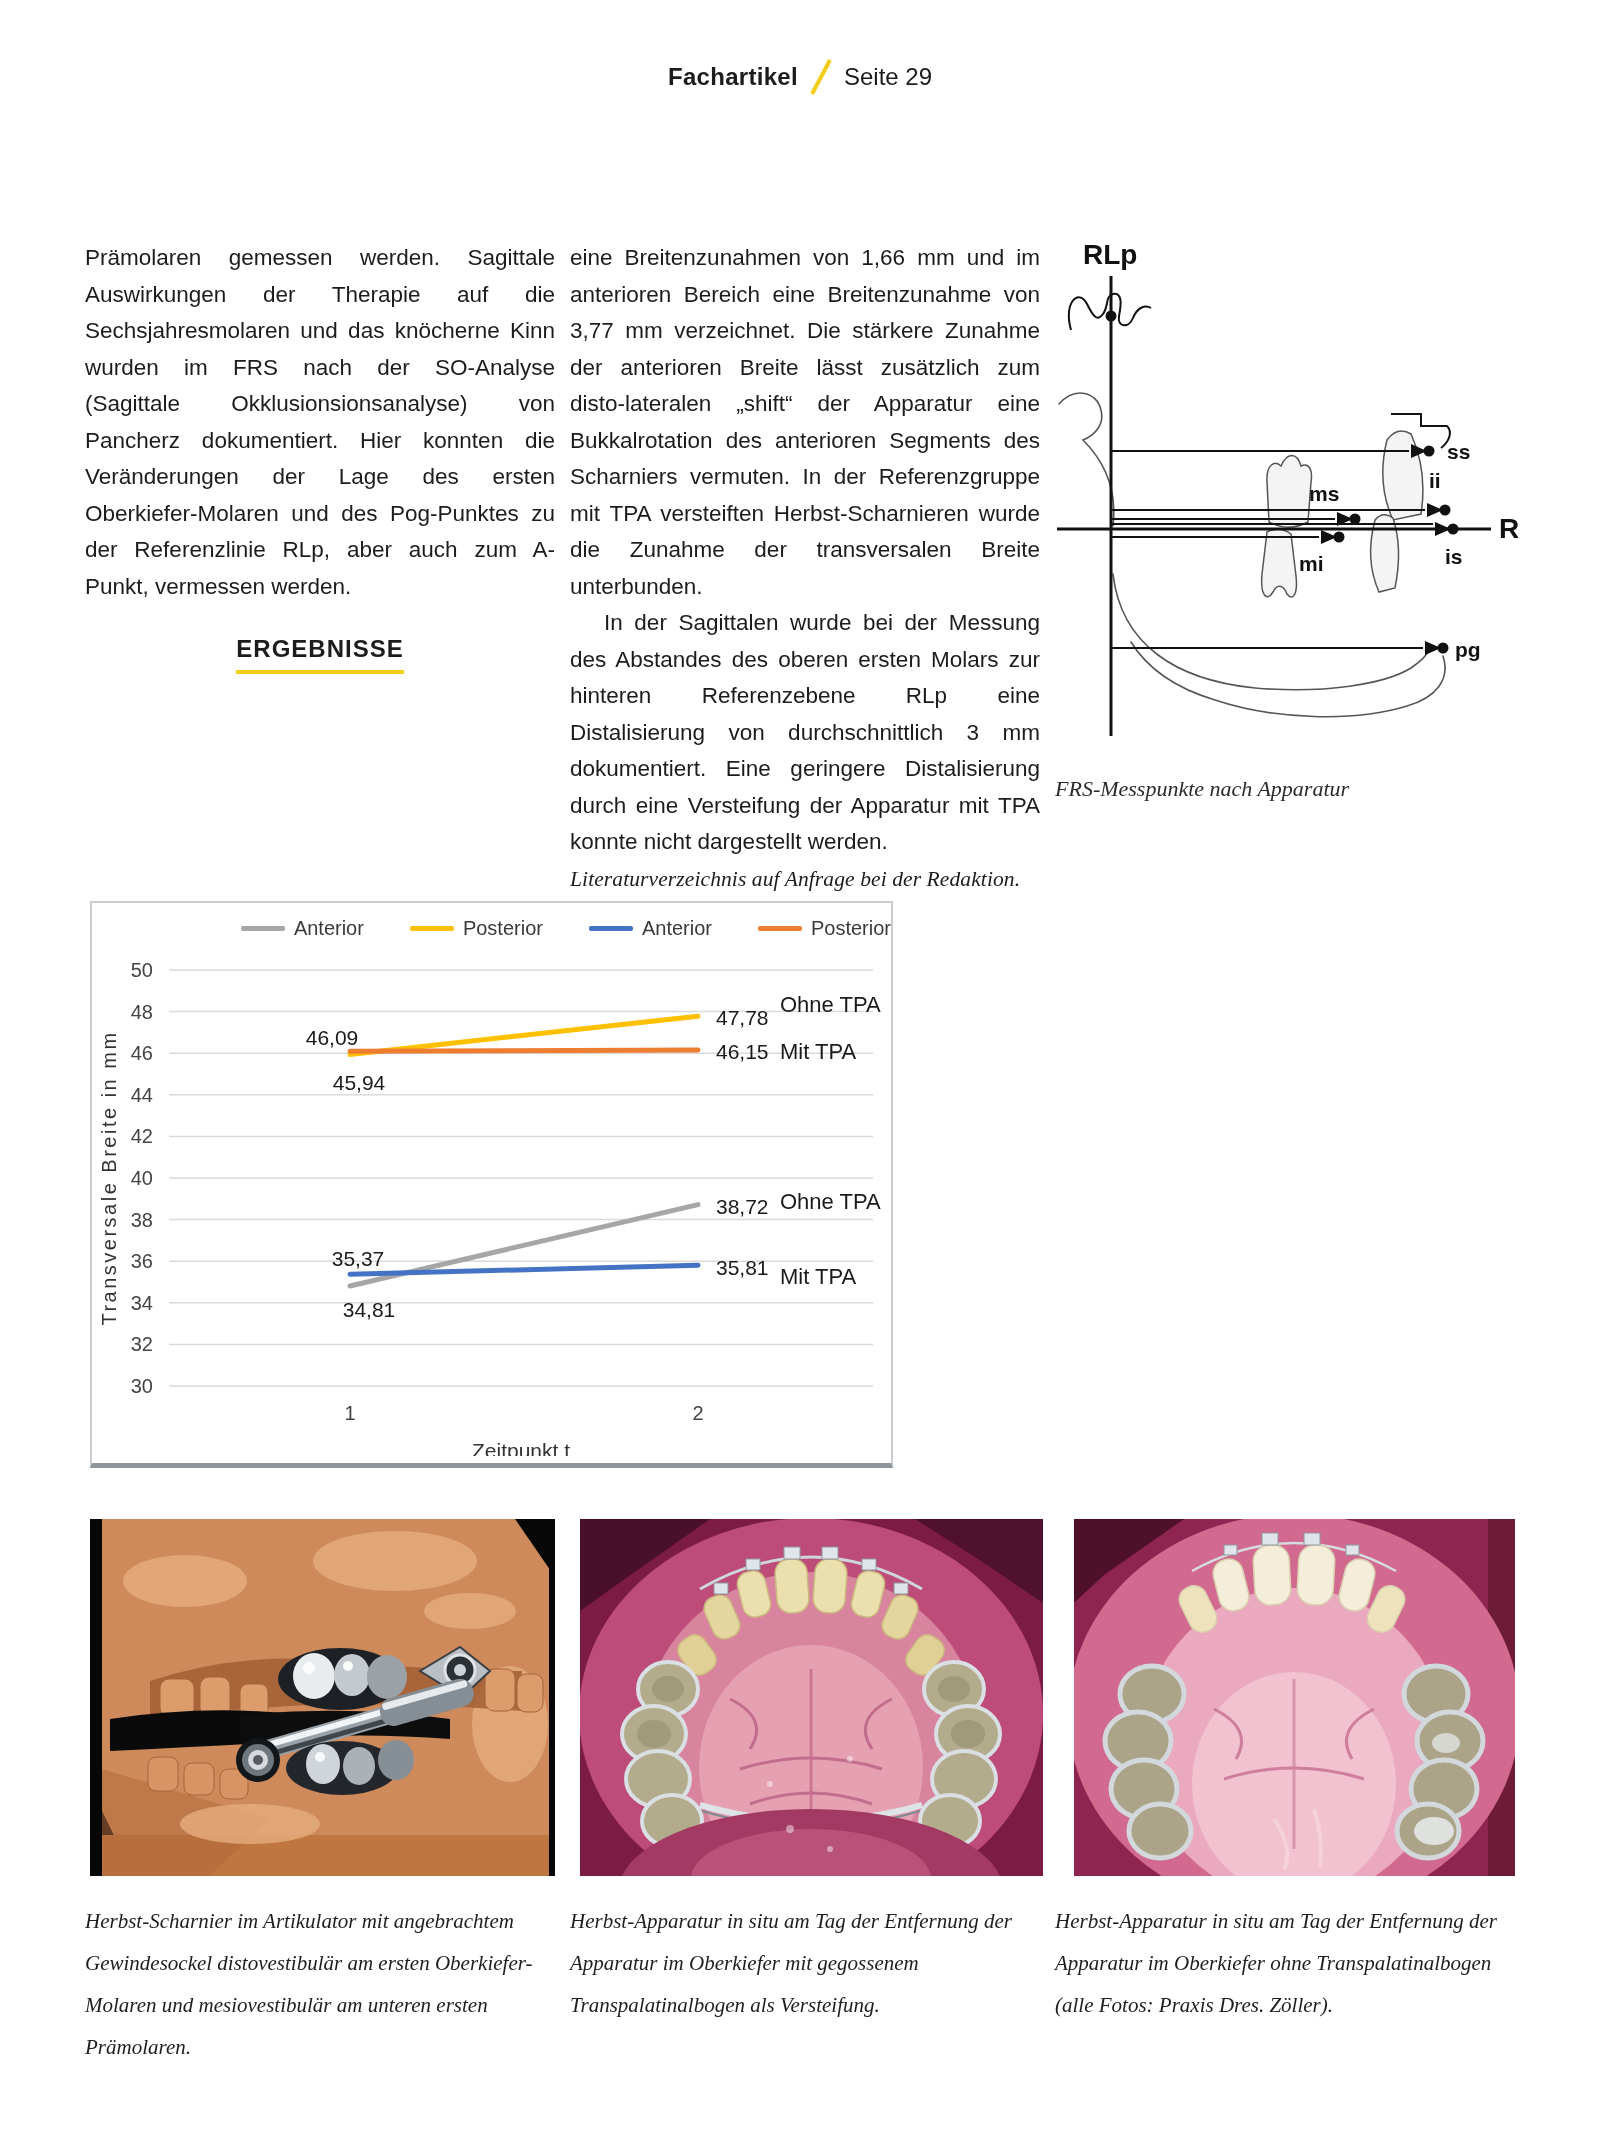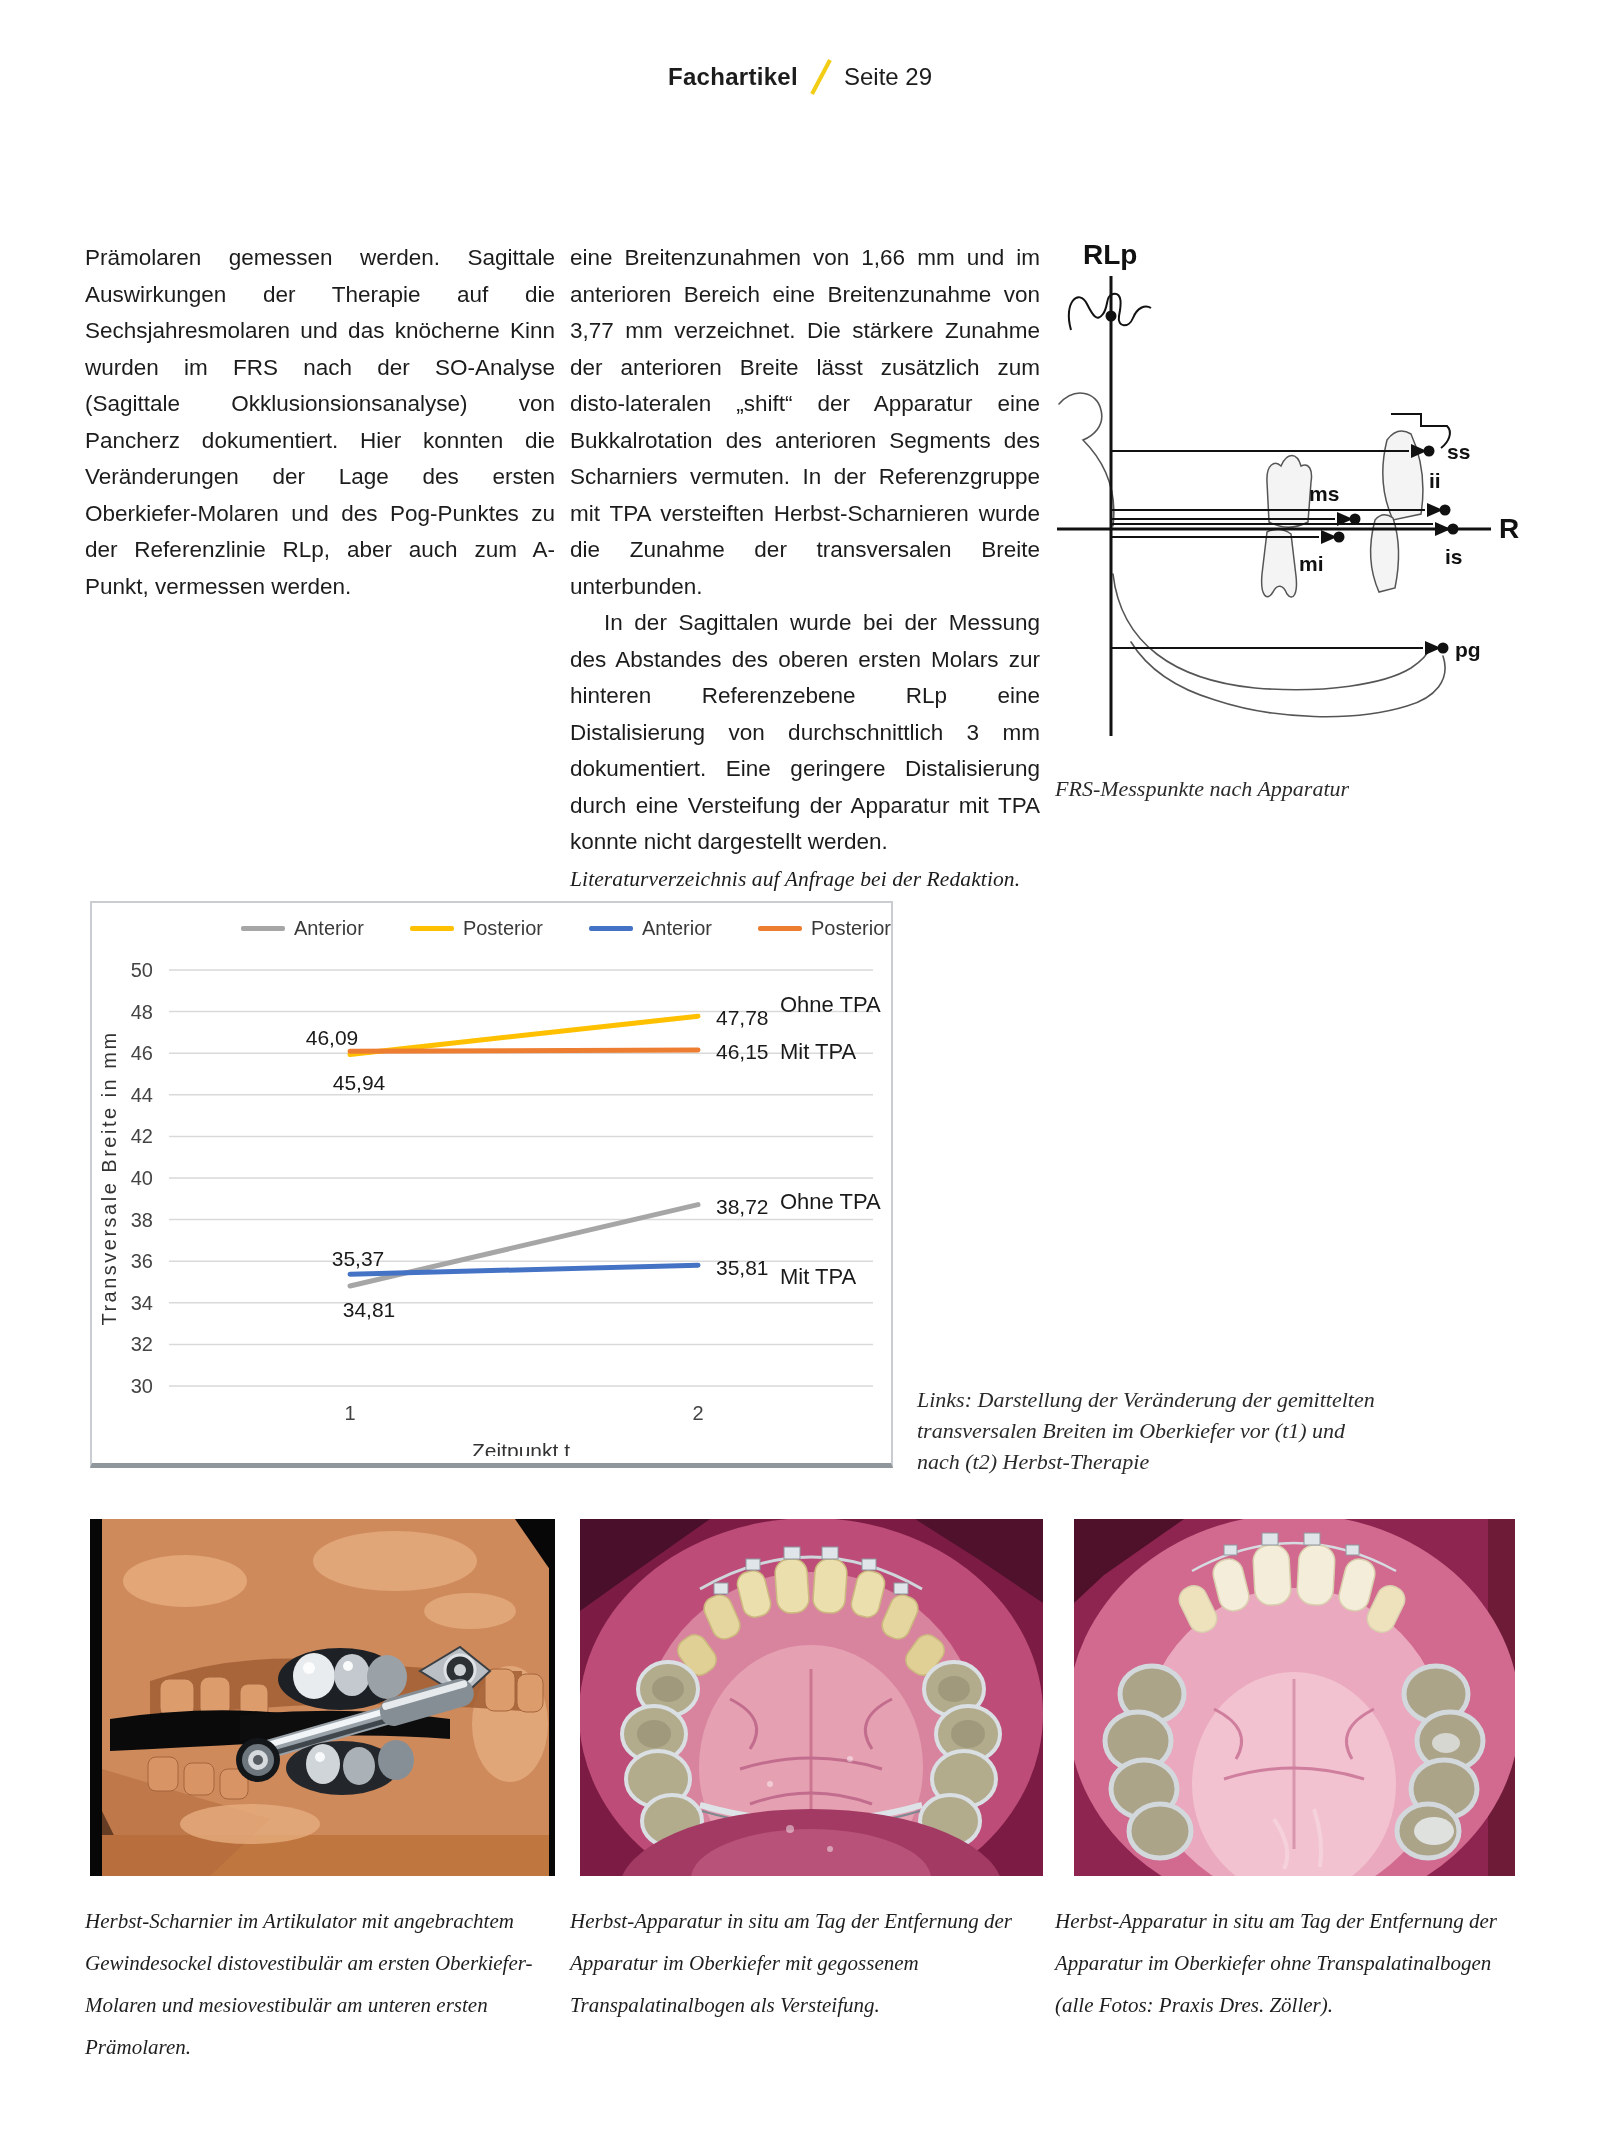--- a/index.html
+++ b/index.html
@@ -65,20 +65,21 @@
   <div class="header">
     <span class="rubric">Fachartikel</span>
     <svg class="slash" width="24" height="38" viewBox="0 0 24 38">
       <line x1="3" y1="36" x2="21" y2="2" stroke="#F2CD13" stroke-width="4"></line>
     </svg>
     <span>Seite 29</span>
   </div>
 
   <div class="col col1">
     <p>Prämolaren gemessen werden. Sagittale Auswirkungen der Therapie auf die Sechsjahresmolaren und das knöcherne Kinn wurden im FRS nach der SO-Analyse (Sagittale Okklusionsionsanalyse) von Pancherz dokumentiert. Hier konnten die Veränderungen der Lage des ersten Oberkiefer-Molaren und des Pog-Punktes zu der Referenzlinie RLp, aber auch zum A-Punkt, vermessen werden.</p>
+    <h2 class="heading"><span>ERGEBNISSE</span></h2>
   </div>
 
   <div class="col col2">
     <p>eine Breitenzunahmen von 1,66 mm und im anterioren Bereich eine Breitenzunahme von 3,77 mm verzeichnet. Die stärkere Zunahme der anterioren Breite lässt zusätzlich zum disto-lateralen „shift“ der Apparatur eine Bukkalrotation des anterioren Segments des Scharniers vermuten. In der Referenzgruppe mit TPA versteiften Herbst-Scharnieren wurde die Zunahme der transversalen Breite unterbunden.</p>
     <p class="indent">In der Sagittalen wurde bei der Messung des Abstandes des oberen ersten Molars zur hinteren Referenzebene RLp eine Distalisierung von durchschnittlich 3 mm dokumentiert. Eine geringere Distalisierung durch eine Versteifung der Apparatur mit TPA konnte nicht dargestellt werden.</p>
     <p class="note">Literaturverzeichnis auf Anfrage bei der Redaktion.</p>
   </div>
 
   <div class="diagram">
     <svg width="465" height="528" viewBox="0 0 465 528">
@@ -199,21 +200,20 @@
         <span class="legend-item">
           <span class="legend-swatch" style="background: rgb(68, 114, 196);"></span>
           <span>Anterior</span>
         </span>
         <span class="legend-item">
           <span class="legend-swatch" style="background: rgb(237, 125, 49);"></span>
           <span>Posterior</span>
         </span>
       </div>
   </div>
-  <div class="chart-caption">Links: Darstellung der Veränderung der gemittelten transversalen Breiten im Oberkiefer vor (t1) und nach (t2) Herbst-Therapie</div>
 
   <div class="photo photo1">
     <svg viewBox="0 0 465 357" preserveAspectRatio="none">
       <rect width="465" height="357" fill="#070707"></rect>
       <rect x="12" width="447" height="357" fill="#cf8a5c"></rect>
       <polygon points="425,0 465,0 465,58" fill="#070707"></polygon>
       <polygon points="12,292 44,357 12,357" fill="#070707"></polygon>
       <rect x="12" y="316" width="447" height="41" fill="#c0763f"></rect>
       <path d="M12,250 L180,300 L120,357 L12,357 Z" fill="#b06a3c" opacity=".55"></path>
       <g fill="#e6ad7e" opacity=".8">

